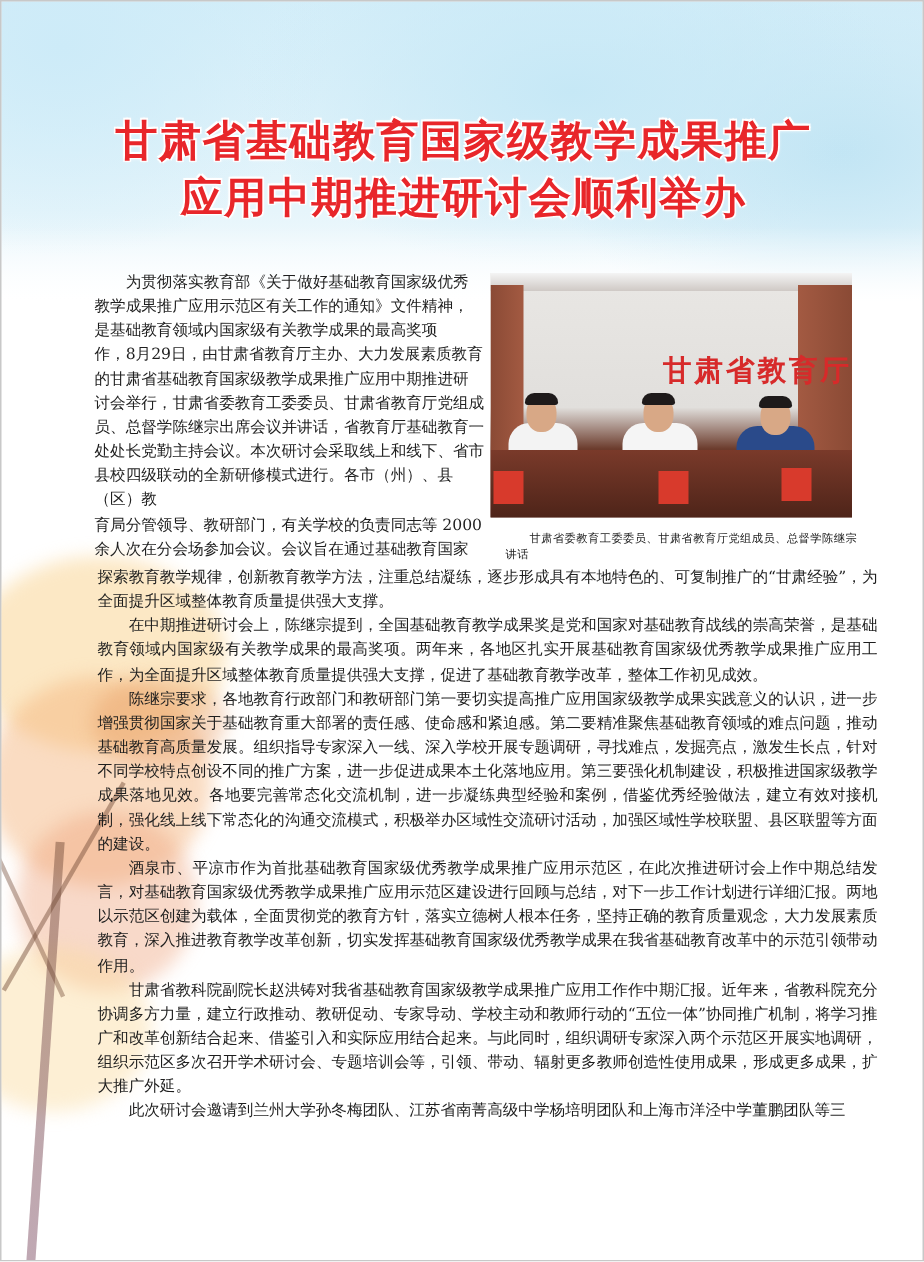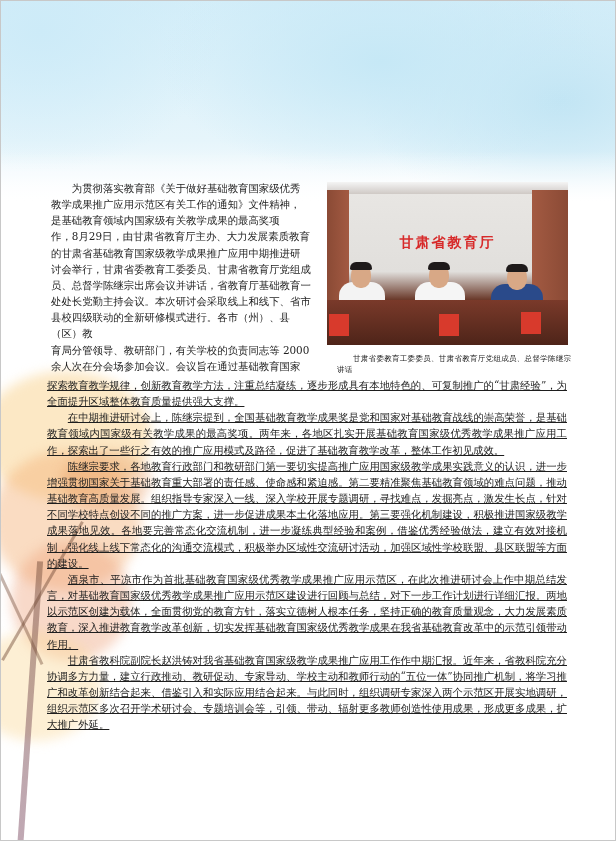--- a/index.html
+++ b/index.html
@@ -32,54 +32,58 @@
   .title div { white-space: nowrap; }
 
   .photo {
     position: absolute; left: 326px; top: 181px; width: 241px; height: 163px;
     background: linear-gradient(180deg, #e9e7e4 0%, #e1dfdc 55%, #6b3b2c 72%, #5a2a1f 100%);
     overflow: hidden;
   }
   .photo .wall-l { position:absolute; left:0; top:8px; width:22px; height:110px; background: linear-gradient(90deg,#8a4a35,#a35a42); }
   .photo .wall-r { position:absolute; right:0; top:8px; width:36px; height:110px; background: linear-gradient(90deg,#a35a42,#8a4a35); }
   .photo .ceiling { position:absolute; left:0; top:0; width:100%; height:12px; background: linear-gradient(180deg,#f4f4f4,#cfc9c5); }
-  .photo .sign { position:absolute; left:0; width:100%; top:52px; text-align:center; color:#d72a2a; font-family:"DejaVu Sans","Liberation Sans",sans-serif; font-weight:bold; font-size:14px; letter-spacing:2px; }
+  .photo .sign { position:absolute; left:0; width:100%; top:52px; text-align:right; color:#d72a2a; font-family:"DejaVu Sans","Liberation Sans",sans-serif; font-weight:bold; font-size:19px; letter-spacing:2px; }
   .photo .table { position:absolute; left:0; top:118px; width:100%; height:45px; background: linear-gradient(180deg,#7a3a2a,#4e2419); }
   .person { position:absolute; }
   .person .head { position:absolute; width:20px; height:24px; border-radius:45%; background:#d8a886; }
   .person .hair { position:absolute; width:22px; height:8px; border-radius:10px 10px 3px 3px; background:#1e1a1a; }
   .person .body { position:absolute; border-radius:14px 14px 0 0; }
   .nameplate { position:absolute; width:20px; height:22px; background:#d83a2c; }
 
   .caption {
     position: absolute; left: 336px; top: 352px; width: 236px;
     font-size: 7.5px; line-height: 11px; color: #222; text-indent: 16px; letter-spacing: 0.3px;
   }
 
   .body-text { position: absolute; font-size: 10.4px; line-height: 16.15px; color: #1e1e1e; }
   .para { margin: 0; text-indent: 2em; text-align: justify; }
-  .col-left { left: 50px; top: 179px; width: 260px; }
-  .col-full { left: 46px; top: 376px; width: 520px; text-decoration: underline; }
+  .col-left { left: 62px; top: 179px; width: 260px; }
+  .col-full { left: 64px; top: 376px; width: 520px; }
 </style>
 </head>
 <body>
 
 <div class="page">
 
   <div class="tree">
     <div class="blot" style="left:-20px;top:40px;width:170px;height:130px;background:rgba(250,214,150,0.55);"></div>
     <div class="blot" style="left:-10px;top:120px;width:150px;height:140px;background:rgba(244,178,120,0.45);"></div>
     <div class="blot" style="left:10px;top:210px;width:120px;height:120px;background:rgba(238,160,120,0.40);"></div>
     <div class="blot" style="left:-30px;top:300px;width:130px;height:110px;background:rgba(250,220,160,0.45);"></div>
     <div class="blot" style="left:60px;top:120px;width:90px;height:60px;background:rgba(230,150,90,0.35);"></div>
     <div style="position:absolute;left:26px;top:230px;width:6px;height:290px;background:linear-gradient(180deg,rgba(120,80,60,0.5),rgba(150,110,130,0.6));transform:rotate(4deg);"></div>
     <div style="position:absolute;left:40px;top:180px;width:3px;height:160px;background:rgba(110,70,50,0.45);transform:rotate(30deg);"></div>
     <div style="position:absolute;left:10px;top:200px;width:3px;height:140px;background:rgba(110,70,50,0.4);transform:rotate(-25deg);"></div>
   </div>
 
+  <div class="title">
+    <div>甘肃省基础教育国家级教学成果推广</div>
+    <div>应用中期推进研讨会顺利举办</div>
+  </div>
 
   <div class="body-text col-left">
     <div style="text-indent:2em">为贯彻落实教育部《关于做好基础教育国家级优秀</div>
     <div>教学成果推广应用示范区有关工作的通知》文件精神，</div>
     <div>是基础教育领域内国家级有关教学成果的最高奖项</div>
     <div>作，8月29日，由甘肃省教育厅主办、大力发展素质教育</div>
     <div>的甘肃省基础教育国家级教学成果推广应用中期推进研</div>
     <div>讨会举行，甘肃省委教育工委委员、甘肃省教育厅党组成</div>
     <div>员、总督学陈继宗出席会议并讲话，省教育厅基础教育一</div>
     <div>处处长党勤主持会议。本次研讨会采取线上和线下、省市</div>
@@ -114,19 +118,20 @@
     <div class="table"></div>
     <div class="nameplate" style="left:2px;top:132px;"></div>
     <div class="nameplate" style="left:112px;top:132px;"></div>
     <div class="nameplate" style="left:194px;top:130px;"></div>
   </div>
 
   <div class="caption">甘肃省委教育工委委员、甘肃省教育厅党组成员、总督学陈继宗讲话</div>
 
   <div class="body-text col-full">
     <p class="para" style="text-indent:0">探索教育教学规律，创新教育教学方法，注重总结凝练，逐步形成具有本地特色的、可复制推广的“甘肃经验”，为全面提升区域整体教育质量提供强大支撑。</p>
-    <p class="para">在中期推进研讨会上，陈继宗提到，全国基础教育教学成果奖是党和国家对基础教育战线的崇高荣誉，是基础教育领域内国家级有关教学成果的最高奖项。两年来，各地区扎实开展基础教育国家级优秀教学成果推广应用工作，探索出了一些行之有效的推广应用模式及路径，促进了基础教育教学改革，整体工作初见成效。</p>
+    <p class="para">在中期推进研讨会上，陈继宗提到，全国基础教育教学成果奖是党和国家对基础教育战线的崇高荣誉，是基础教育领域内国家级有关教学成果的最高奖项。两年来，各地区扎实开展基础教育国家级优秀教学成果推广应用工作，为全面提升区域整体教育质量提供强大支撑，促进了基础教育教学改革，整体工作初见成效。</p>
     <p class="para">陈继宗要求，各地教育行政部门和教研部门第一要切实提高推广应用国家级教学成果实践意义的认识，进一步增强贯彻国家关于基础教育重大部署的责任感、使命感和紧迫感。第二要精准聚焦基础教育领域的难点问题，推动基础教育高质量发展。组织指导专家深入一线、深入学校开展专题调研，寻找难点，发掘亮点，激发生长点，针对不同学校特点创设不同的推广方案，进一步促进成果本土化落地应用。第三要强化机制建设，积极推进国家级教学成果落地见效。各地要完善常态化交流机制，进一步凝练典型经验和案例，借鉴优秀经验做法，建立有效对接机制，强化线上线下常态化的沟通交流模式，积极举办区域性交流研讨活动，加强区域性学校联盟、县区联盟等方面的建设。</p>
     <p class="para">酒泉市、平凉市作为首批基础教育国家级优秀教学成果推广应用示范区，在此次推进研讨会上作中期总结发言，对基础教育国家级优秀教学成果推广应用示范区建设进行回顾与总结，对下一步工作计划进行详细汇报。两地以示范区创建为载体，全面贯彻党的教育方针，落实立德树人根本任务，坚持正确的教育质量观念，大力发展素质教育，深入推进教育教学改革创新，切实发挥基础教育国家级优秀教学成果在我省基础教育改革中的示范引领带动作用。</p>
     <p class="para">甘肃省教科院副院长赵洪铸对我省基础教育国家级教学成果推广应用工作作中期汇报。近年来，省教科院充分协调多方力量，建立行政推动、教研促动、专家导动、学校主动和教师行动的“五位一体”协同推广机制，将学习推广和改革创新结合起来、借鉴引入和实际应用结合起来。与此同时，组织调研专家深入两个示范区开展实地调研，组织示范区多次召开学术研讨会、专题培训会等，引领、带动、辐射更多教师创造性使用成果，形成更多成果，扩大推广外延。</p>
+    <p class="para">此次研讨会邀请到兰州大学孙冬梅团队、江苏省南菁高级中学杨培明团队和上海市洋泾中学董鹏团队等三</p>
   </div>
 
 </div>
 
 </body></html>

